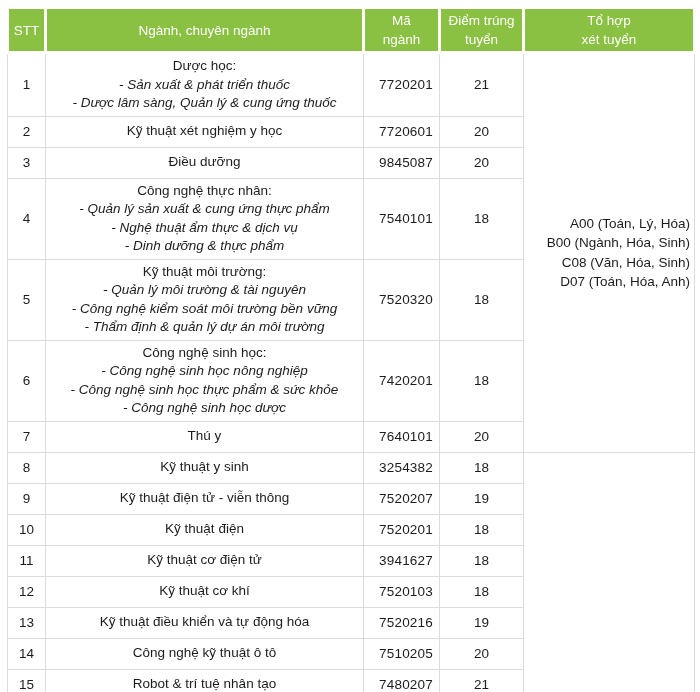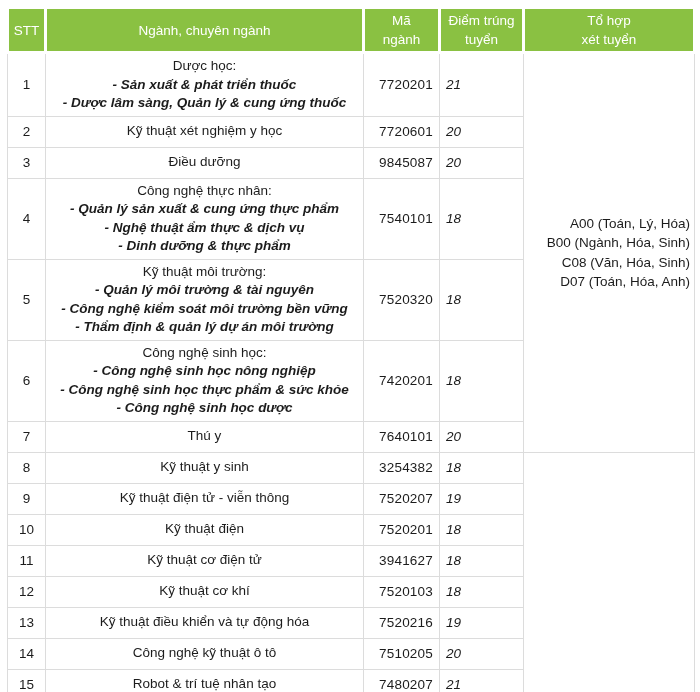--- a/index.html
+++ b/index.html
@@ -26,23 +26,23 @@
     vertical-align:middle;
   }
   td{
     border:1px solid var(--border);
     font-size:13.5px;vertical-align:middle;
     padding:3px 6px;
   }
   .c-stt{text-align:center;padding:3px 2px;}
   .c-name{padding:3px 10px;line-height:18.5px;text-align:center;}
   .c-name .group-title{font-style:normal;}
-  .c-name .sub{font-style:italic;font-weight:bold;}
+  .c-name .sub{font-style:italic;}
   .c-code{text-align:right;letter-spacing:0.2px;}
-  .c-score{font-style:italic;}
+  .c-score{text-align:center;}
   .c-combo{text-align:right;line-height:19.5px;padding:3px 4px;}
   tr.r1{height:31px;}
   tr.r3{height:60px;}
   tr.r4{height:79px;}
 </style>
 </head>
 <body>
 
 <table>
   <colgroup>

